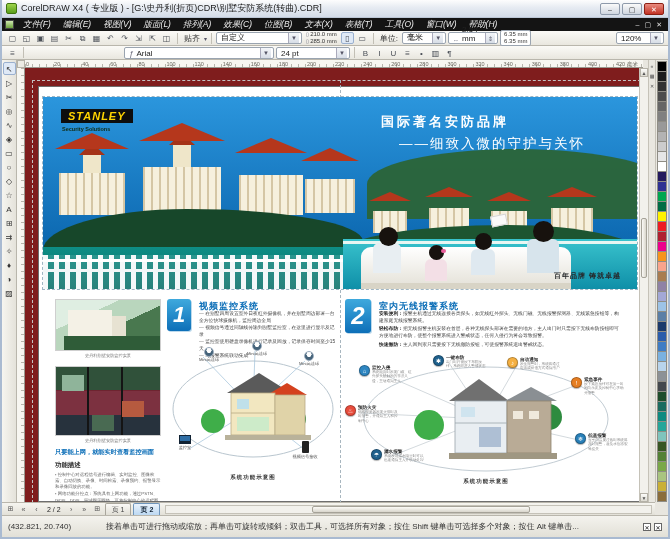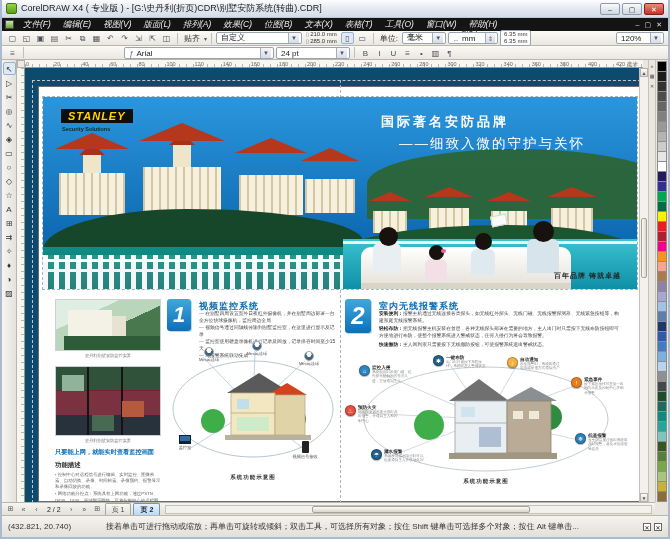--- a/index.html
+++ b/index.html
@@ -61,21 +61,21 @@
 
   
   .toolbox { position:absolute; left:0; top:60px; width:15px; bottom:35px;
     background:linear-gradient(90deg,#f6f5f0,#e4e2da); border-right:1px solid #b9b6ac;
     display:flex; flex-direction:column; align-items:center; padding-top:2px; }
   .tool { width:13px; height:13px; font-size:8px; line-height:13px; text-align:center; color:#333;
     border:1px solid transparent; border-radius:2px; margin-bottom:1px; }
   .tool:first-of-type { border-color:#9ab0cf; background:#dfe9f6; }
 
   
-  .canvas { position:absolute; left:23px; top:68px; width:618px; bottom:35px; background:#0c4a6e; overflow:hidden; }
+  .canvas { position:absolute; left:23px; top:68px; width:618px; bottom:35px; background:#7f1d1d; overflow:hidden; }
   .page { position:absolute; left:13px; top:18px; width:602px; height:416px; background:#fff;
     border:1px solid #6e6e6e; box-shadow:2px 2px 0 rgba(60,60,60,.45); }
   .bleed { position:absolute; inset:-7px; border:1px dashed #c3c3c3; pointer-events:none; }
   .fold { position:absolute; left:301px; top:-7px; bottom:-7px; border-left:1px dashed #a8b6bf; }
 
   
   .bheader { position:absolute; left:4px; top:10px; width:594px; height:192px; overflow:hidden;
     background:linear-gradient(#2b96dd,#0f6cb4 70%,#0a5d9e); outline:1px dashed #9fb6c4; }
   .stanley { position:absolute; left:18px; top:12px; background:#0d0d0d; color:#ffd400;
     font-size:11px; font-weight:bold; font-style:italic; letter-spacing:1px; padding:1px 7px; }

